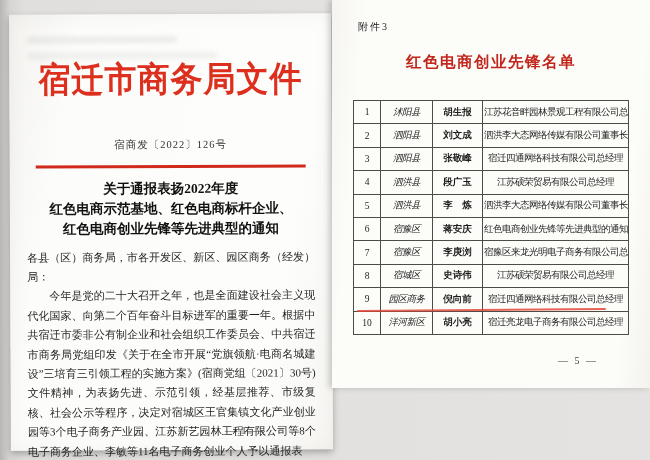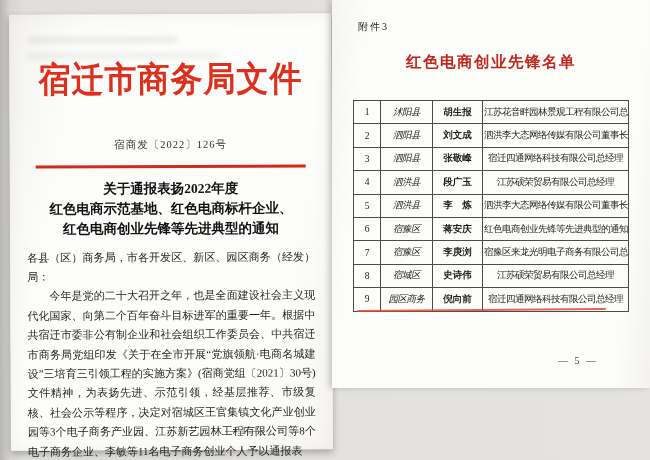--- a/index.html
+++ b/index.html
@@ -138,20 +138,26 @@
             <td class="col-county">宿城区</td>
             <td class="col-name">史诗伟</td>
             <td class="col-desc">江苏硕荣贸易有限公司总经理</td>
           </tr>
           <tr class="hl">
             <td class="col-no">9</td>
             <td class="col-county">园区商务</td>
             <td class="col-name">倪向前</td>
             <td class="col-desc">宿迁四通网络科技有限公司总经理</td>
           </tr>
+          <tr>
+            <td class="col-no">10</td>
+            <td class="col-county">洋河新区</td>
+            <td class="col-name">胡小亮</td>
+            <td class="col-desc">宿迁亮龙电子商务有限公司总经理</td>
+          </tr>
         </tbody>
     </table>
 
     <div class="red-underline"></div>
 
     <div class="pagenum right">— 5 —</div>
   </div>
 
 </div>
 

